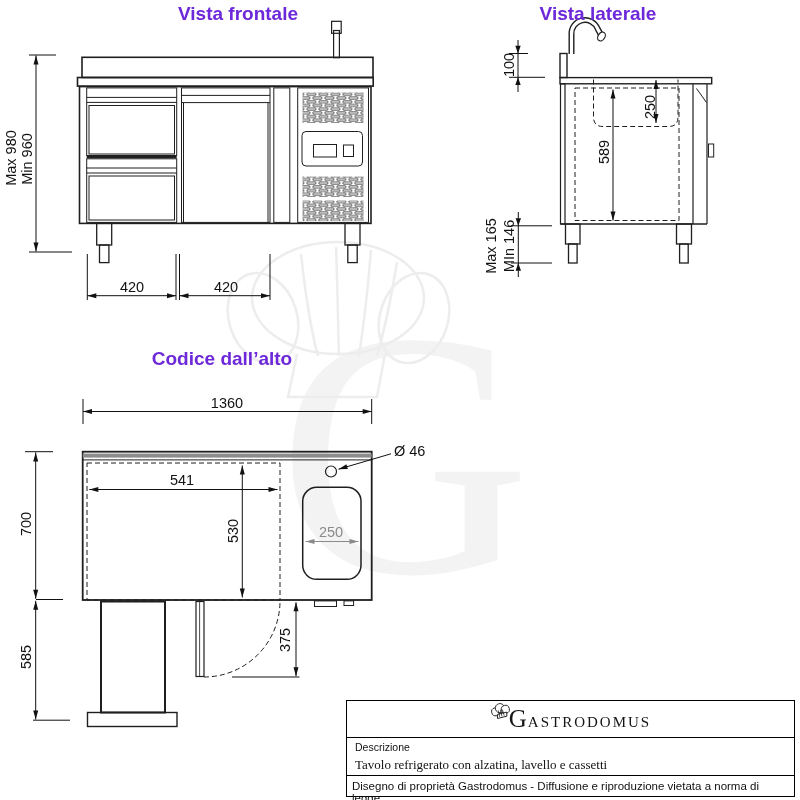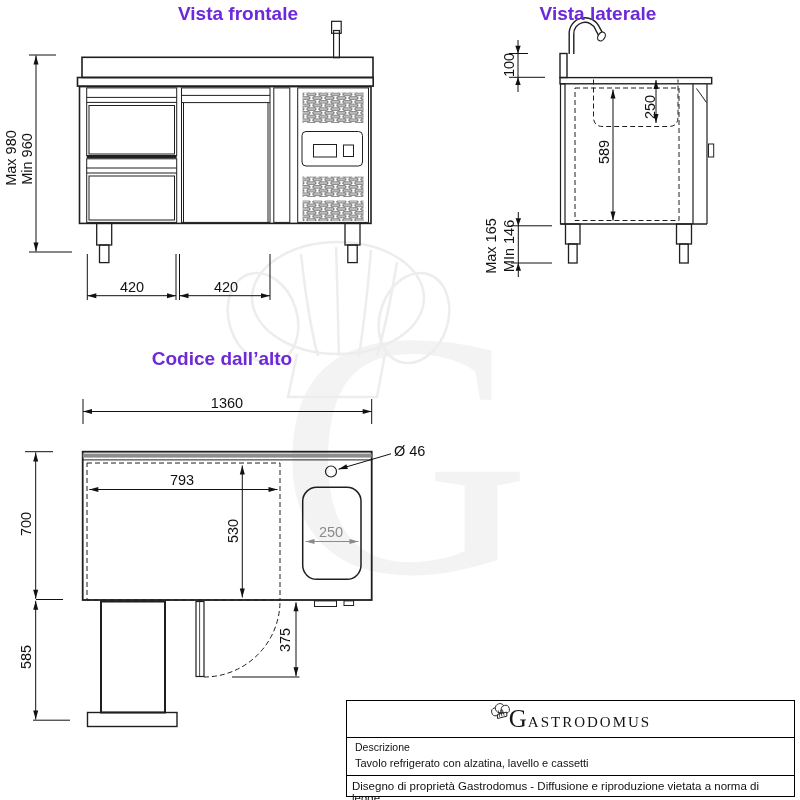--- a/index.html
+++ b/index.html
@@ -19,21 +19,21 @@
            display:flex;align-items:center;justify-content:center;}
   .hat{transform:rotate(-14deg);margin-bottom:13px;margin-right:-3px;}
   .brand{font-family:"Liberation Serif",serif;display:inline-flex;align-items:baseline;
          letter-spacing:2px;font-size:15px;color:#151515;}
   .brand-g{font-size:25px;letter-spacing:1px;}
   .tb-mid{display:flex;height:38px;border-bottom:1.4px solid #000;box-sizing:border-box;}
   .tb-codice{width:129px;border-right:1.4px solid #000;box-sizing:border-box;padding:3px 5px;}
   .tb-desc{flex:1;padding:3px 8px;}
   .tb-label{font-size:10.5px;}
   .tb-val-b{font-size:13.5px;font-weight:bold;margin-top:2px;}
-  .tb-val{font-size:11px;margin-top:4px;}
+  .tb-val{font-size:13px;margin-top:4px;font-family:Liberation Serif, serif;}
   .tb-bottom{padding:4px 5px;font-size:11.5px;}
 </style>
 </head>
 <body>
 
 <div id="sheet">
 
 <svg id="art" width="800" height="800" viewBox="0 0 800 800">
   <defs>
     <marker id="ar" viewBox="0 0 10 6" refX="9.5" refY="3" markerWidth="10" markerHeight="6" orient="auto-start-reverse">
@@ -202,21 +202,21 @@
 <div class="lbl" style="left:132px;top:287px">420</div>
 <div class="lbl" style="left:226px;top:287px">420</div>
 
 <div class="lbl rot" style="left:509px;top:65px">100</div>
 <div class="lbl rot" style="left:650px;top:107px">250</div>
 <div class="lbl rot" style="left:604px;top:152px">589</div>
 <div class="lbl rot" style="left:491px;top:246px">Max 165</div>
 <div class="lbl rot" style="left:509px;top:246px">MIn 146</div>
 
 <div class="lbl" style="left:227px;top:403px">1360</div>
-<div class="lbl" style="left:182px;top:480px">793</div>
+<div class="lbl" style="left:182px;top:480px">541</div>
 <div class="lbl rot" style="left:233px;top:531px">530</div>
 <div class="lbl lead" style="left:394px;top:451px">Ø 46</div>
 <div class="lbl gray" style="left:331px;top:532px">250</div>
 <div class="lbl rot" style="left:285px;top:640px">375</div>
 <div class="lbl rot" style="left:26px;top:524px">700</div>
 <div class="lbl rot" style="left:26px;top:657px">585</div>
 
 <div class="tb">
   <div class="tb-logo">
     <svg class="hat" width="22" height="19" viewBox="0 0 22 19">

